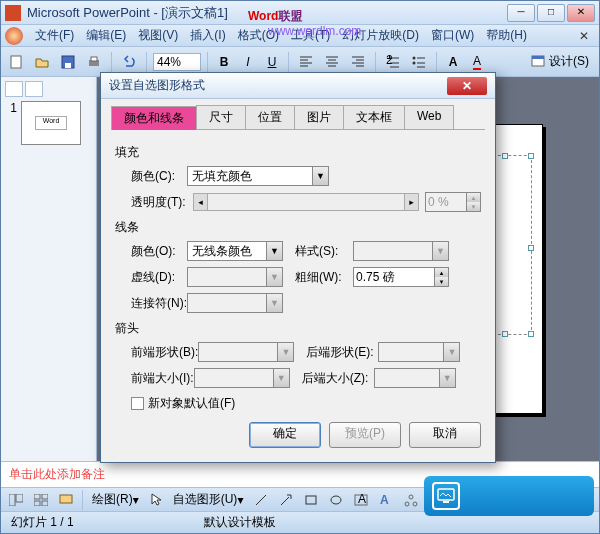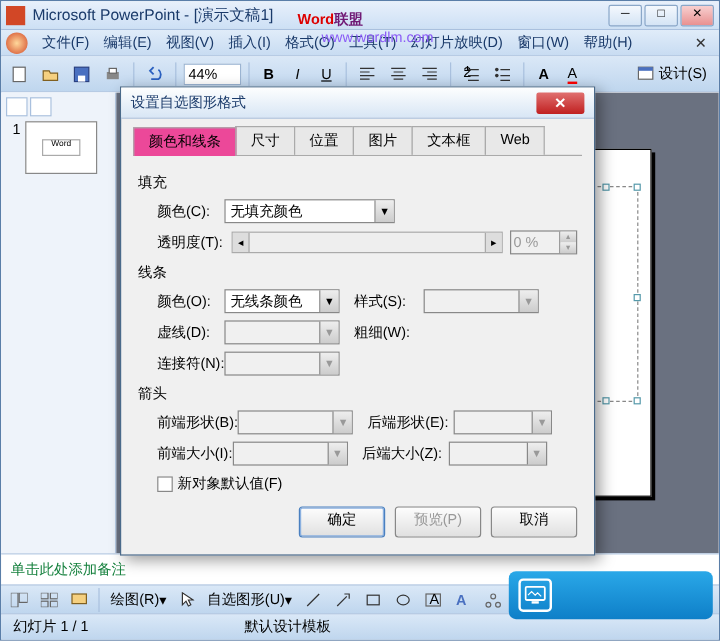--- a/index.html
+++ b/index.html
@@ -42,21 +42,21 @@
 .thumb .num { width: 12px; text-align: right; }
 .thumb .mini { width: 60px; height: 44px; border: 1px solid #888; background: #fff; display: flex; align-items: center; justify-content: center; }
 .thumb .mini .minitext { border: 1px solid #aaa; width: 32px; height: 14px; font-size: 7px; text-align: center; }
 
 .slidearea { flex: 1; background: #6a7180; display: flex; align-items: center; justify-content: center; position: relative; }
 .slide { width: 390px; height: 290px; background: #fff; border: 1px solid #000; box-shadow: 3px 3px 0 #000; position: relative; }
 .placeholder { position: absolute; right: 10px; top: 30px; width: 60px; height: 180px; border: 1px dashed #888; }
 .handle { width: 6px; height: 6px; background: #fff; border: 1px solid #59a; position: absolute; }
 
 
-.notes { height: 26px; background: #fff; border-top: 1px solid #a9c0de; padding: 4px 8px; color: #15803d; }
+.notes { height: 26px; background: #fff; border-top: 1px solid #a9c0de; padding: 4px 8px; color: #ef4444; }
 
 
 .drawbar { height: 24px; background: linear-gradient(#dae8f7,#bfd6ee); display: flex; align-items: center; padding: 0 4px; gap: 3px; border-top: 1px solid #a9c0de; }
 
 
 .status { height: 22px; background: linear-gradient(#dae8f7,#bfd6ee); display: flex; align-items: center; padding: 0 10px; border-top: 1px solid #a9c0de; }
 .status .s1 { flex: 1; }
 
 
 .dialog { position: absolute; left: 100px; top: 72px; width: 396px; background: #f0f0f0; border: 1px solid #4a6a8a; box-shadow: 4px 4px 12px rgba(0,0,0,.4); }
@@ -409,20 +409,27 @@
           <div class="arrow">▼</div>
         </div>
       </div>
       <div class="row">
         <div class="lbl">虚线(D):</div>
         <div class="combo dis" style="width:96px">
           <div class="arrow">▼</div>
         </div>
         <div style="width:12px"></div>
         <div class="lbl2">粗细(W):</div>
+        <div class="spin" style="width:96px">
+          <span>0.75 磅</span>
+          <div class="sp">
+              <div>▴</div>
+              <div>▾</div>
+            </div>
+        </div>
       </div>
       <div class="row">
         <div class="lbl">连接符(N):</div>
         <div class="combo dis" style="width:96px">
           <div class="arrow">▼</div>
         </div>
       </div>
 
       <div class="grp-label">箭头</div>
       <div class="row">

